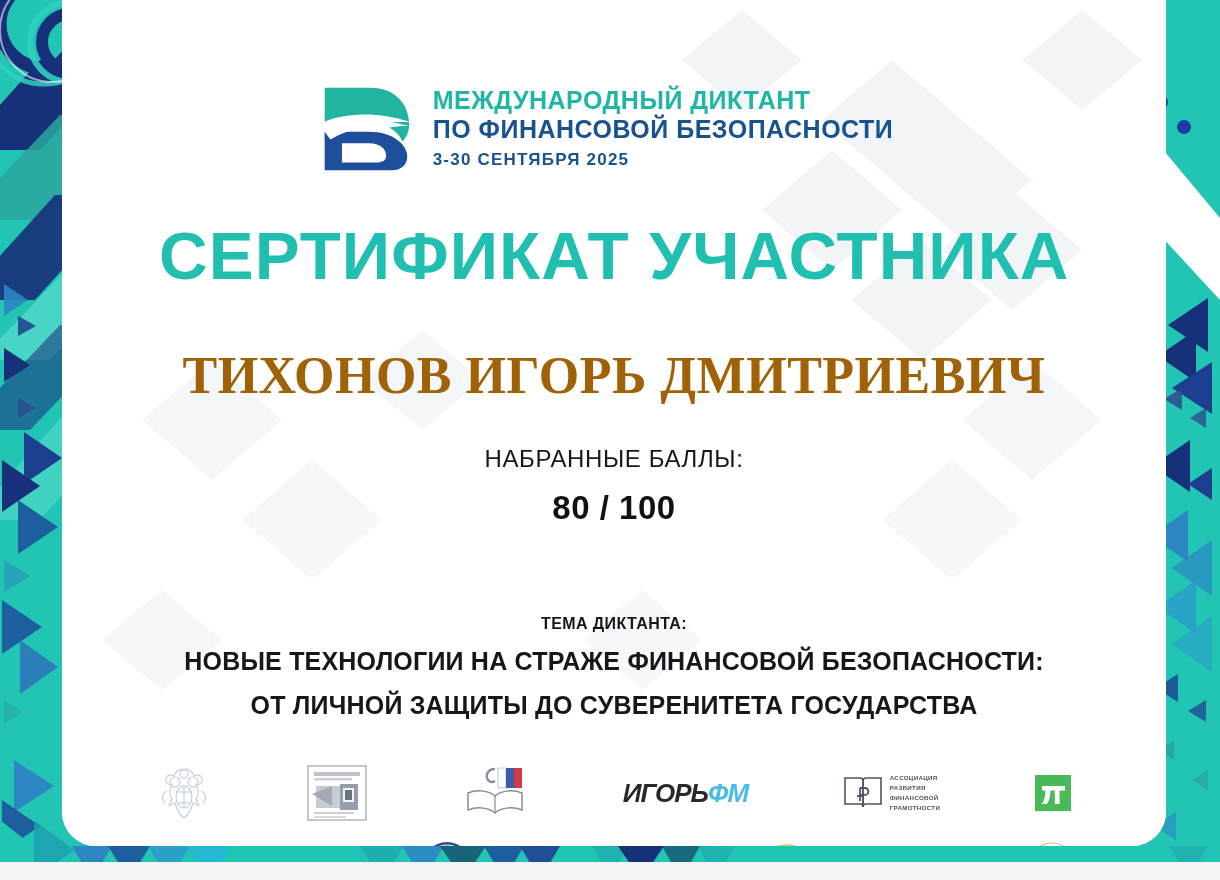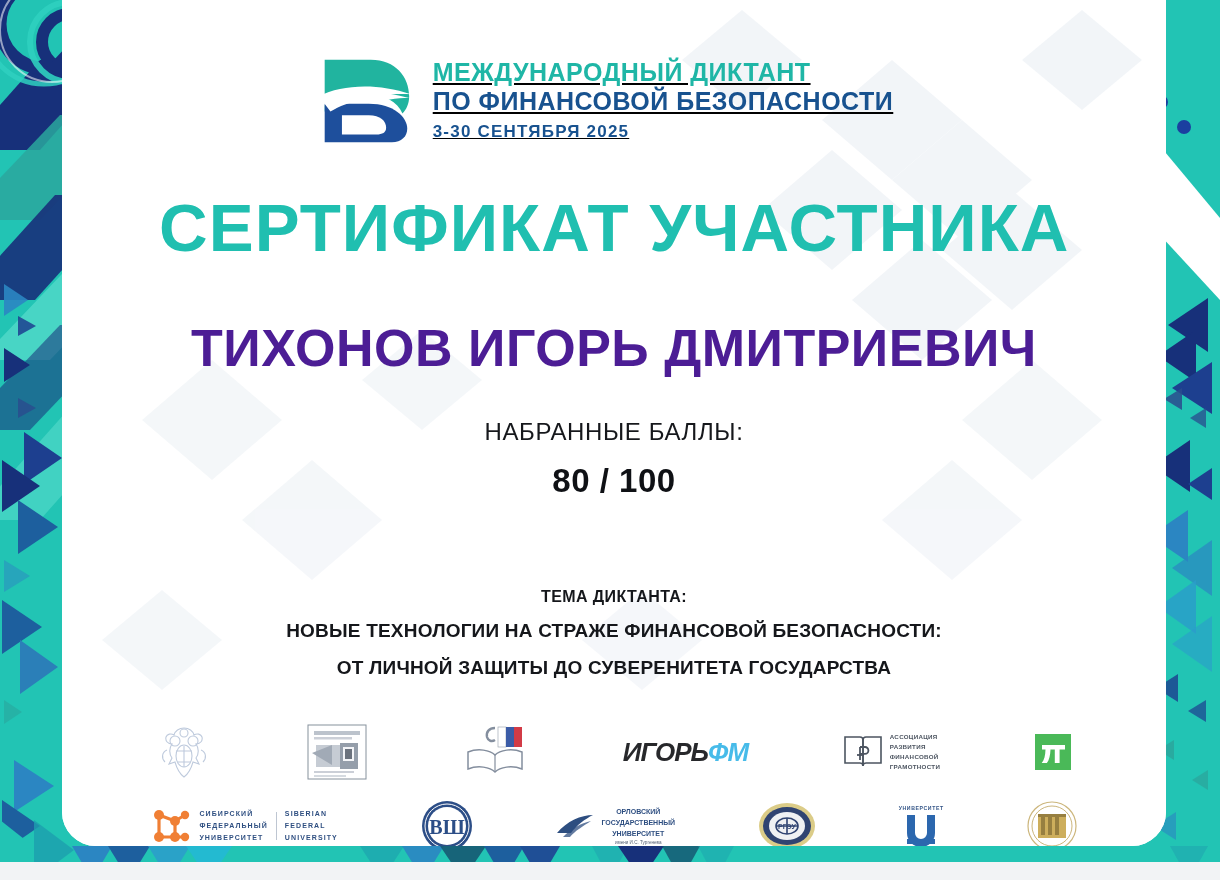--- a/index.html
+++ b/index.html
@@ -40,23 +40,22 @@
     display: flex;
     flex-direction: column;
     align-items: center;
   }
 
   
   .header-lockup {
     display: flex;
     align-items: center;
     gap: 20px;
-    margin-top: 52px;
+    margin-top: 80px;
     margin-left: -18px;
-    text-decoration: underline;
   }
   .brand-mark { width: 96px; height: 96px; flex: none; }
   .brand-text { display: flex; flex-direction: column; line-height: 1.0; }
   .brand-line1 {
     font-size: 25px; font-weight: 700; letter-spacing: .5px;
     color: #1fb6a6; white-space: nowrap;
   }
   .brand-line2 {
     font-size: 25px; font-weight: 700; letter-spacing: .5px;
     color: #18528f; white-space: nowrap; margin-top: 4px;
@@ -73,23 +72,24 @@
     font-weight: 700;
     color: #20bfb0;
     letter-spacing: 1px;
     text-align: center;
     transform: scaleX(1.02);
   }
   .recipient-name {
     margin-top: 52px;
     font-size: 52px;
     font-weight: 700;
-    color: #4c1d95;
+    color: #a16207;
     letter-spacing: .5px;
     text-align: center;
+    font-family: Liberation Serif, serif;
   }
   .score-label {
     margin-top: 40px;
     font-size: 24px;
     font-weight: 400;
     color: #16181c;
     letter-spacing: .6px;
   }
   .score-value {
     margin-top: 16px;
@@ -102,21 +102,21 @@
   
   .theme-label {
     margin-top: 88px;
     font-size: 16px;
     font-weight: 700;
     color: #15171b;
     letter-spacing: .4px;
   }
   .theme-line {
     margin-top: 14px;
-    font-size: 19px;
+    font-size: 25px;
     font-weight: 700;
     color: #15171b;
     letter-spacing: .2px;
     text-align: center;
   }
   .theme-line + .theme-line { margin-top: 15px; }
 
   
   .logos { width: 100%; padding: 0 48px; margin-top: 42px; }
   .logo-row {

